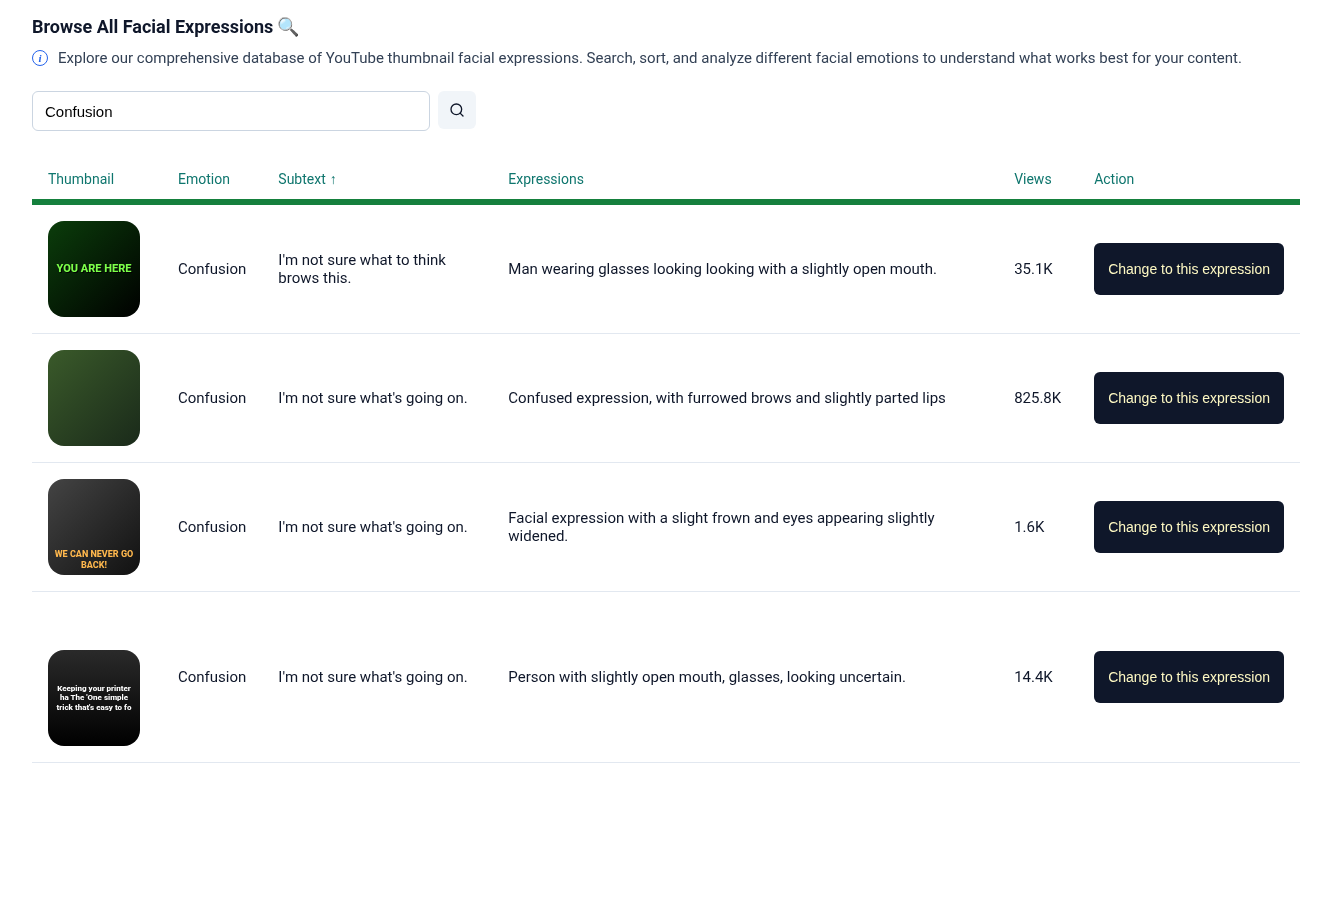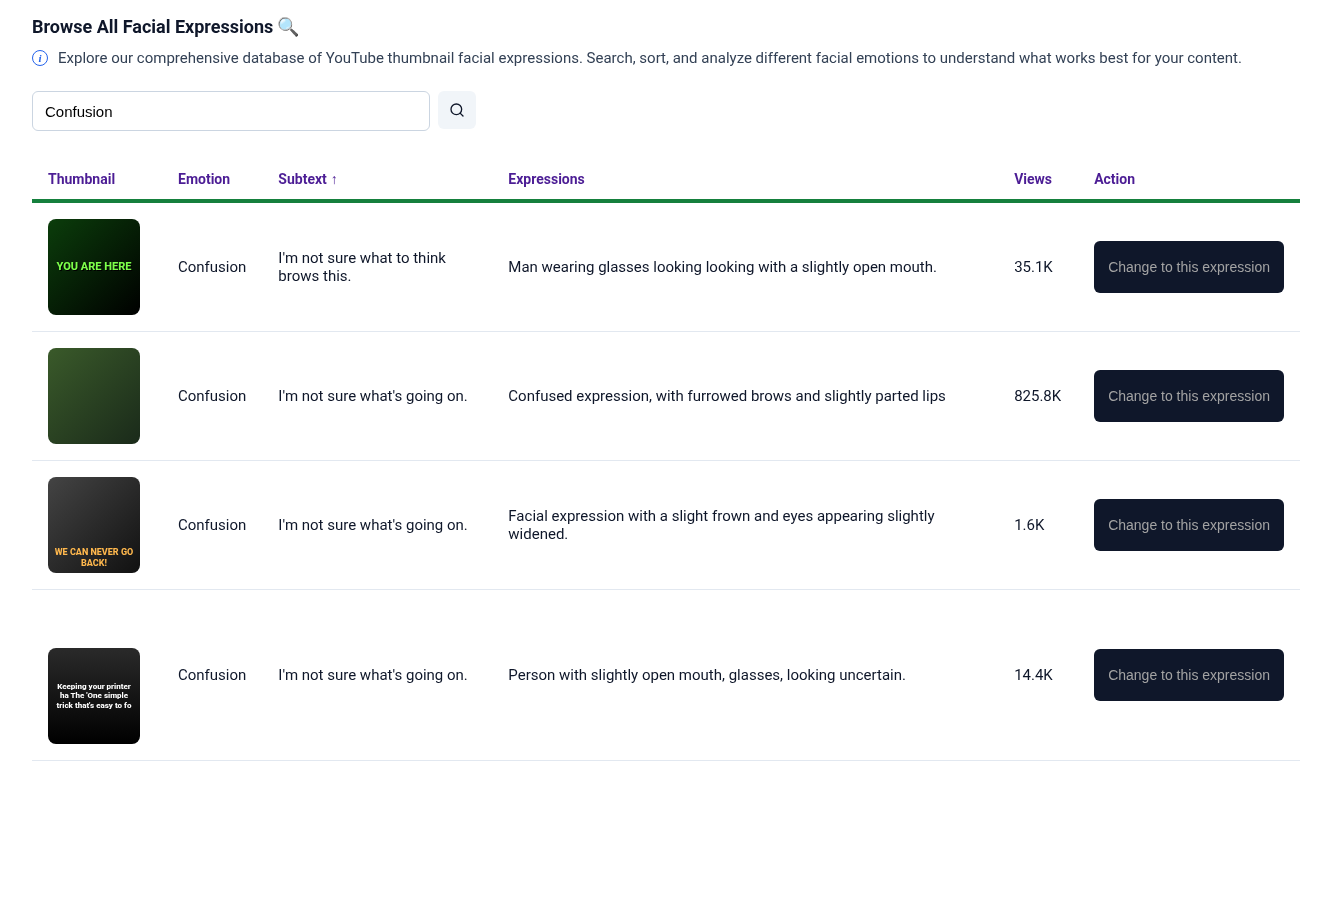--- a/index.html
+++ b/index.html
@@ -68,38 +68,38 @@
     cursor: pointer;
   }
   .search-btn svg { width: 16px; height: 16px; stroke: #0f172a; }
   table {
     width: 100%;
     border-collapse: collapse;
   }
   thead th {
     text-align: left;
     font-size: 14px;
-    font-weight: 700;
-    color: #4c1d95;
+    font-weight: 400;
+    color: #0f766e;
     padding: 12px 16px;
-    border-bottom: 4px solid #15803d;
+    border-bottom: 6px solid #15803d;
   }
   thead th.sortable { cursor: pointer; }
   tbody td {
     padding: 16px 16px;
     border-bottom: 1px solid #e2e8f0;
     font-size: 15px;
     color: #0f172a;
     vertical-align: middle;
   }
   .thumb {
     width: 92px;
     height: 96px;
     background: #000;
-    border-radius: 8px;
+    border-radius: 16px;
     display: flex;
     align-items: center;
     justify-content: center;
     overflow: hidden;
     position: relative;
   }
   .thumb-inner {
     font-size: 8px;
     font-weight: 800;
     color: #fff;
@@ -112,21 +112,21 @@
   .thumb.t1 .thumb-inner { color:#7cff4a; text-shadow:1px 1px 0 #000; font-size:11px; }
   .thumb.t2 { background: linear-gradient(135deg,#0066cc,#002244); }
   .thumb.t2 .thumb-inner { color:#7cff4a; text-shadow:1px 1px 0 #000; font-size:11px; }
   .thumb.t3 { background: linear-gradient(135deg,#3a5a2a,#1a2a1a); }
   .thumb.t4 { background: linear-gradient(135deg,#444,#111); align-items: flex-end; }
   .thumb.t4 .thumb-inner { color:#ffb84d; font-size:9px; }
   .thumb.t5 { background: linear-gradient(180deg,#2a2a2a,#000); margin-top: 42px; }
   .thumb.t5 .thumb-inner { color:#fff; font-size:8px; }
   .action-btn {
     background: #0f172a;
-    color: #a3a3a3;
+    color: #fef9c3;
     border: none;
     border-radius: 6px;
     padding: 18px 14px;
     font-size: 14px;
     font-weight: 500;
     cursor: pointer;
     white-space: nowrap;
   }
   .col-thumb { width: 130px; }
   .col-emotion { width: 100px; }

